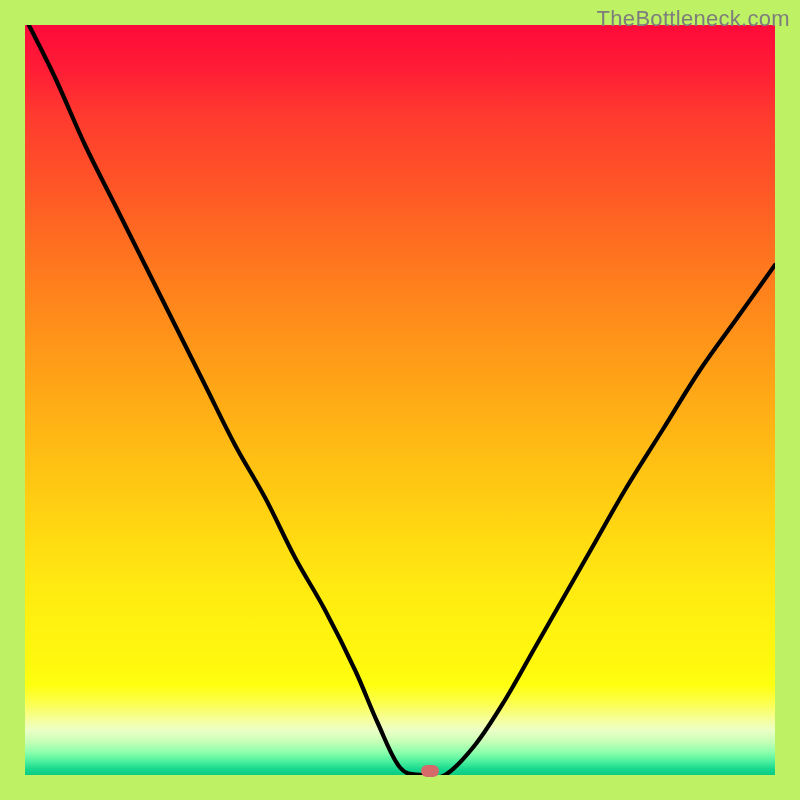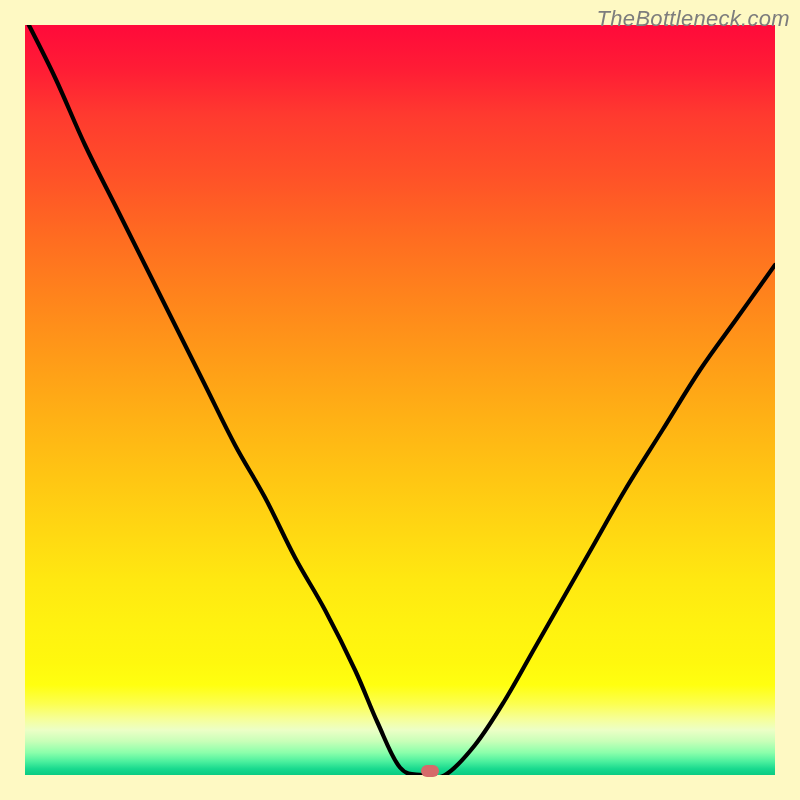--- a/index.html
+++ b/index.html
@@ -8,22 +8,21 @@
     width: 800px;
     height: 800px;
     background: #000;
     overflow: hidden;
     font-family: Arial, Helvetica, sans-serif;
   }
   .frame {
     position: relative;
     width: 800px;
     height: 800px;
-    background: #fef9c3;
-    font-style: italic;
+    background: #bef264;
   }
   .plot-area {
     position: absolute;
     left: 25px;
     top: 25px;
     width: 750px;
     height: 750px;
     
     background: linear-gradient(
       to bottom,

